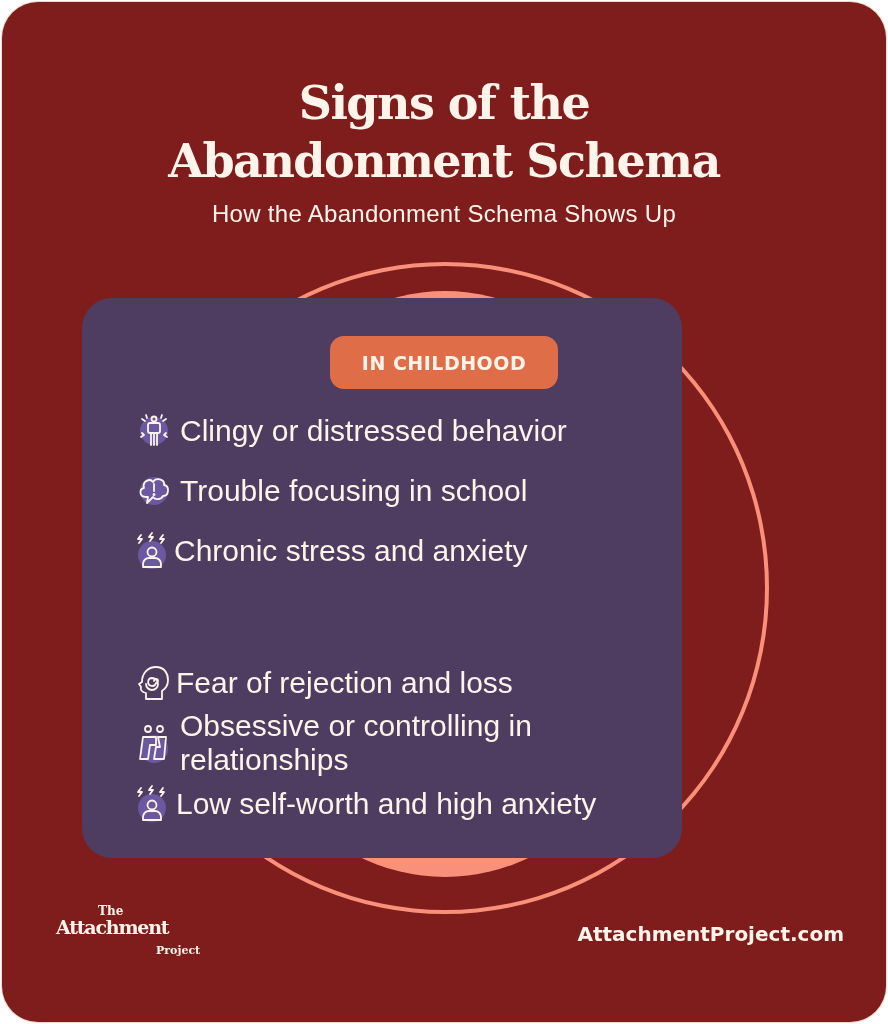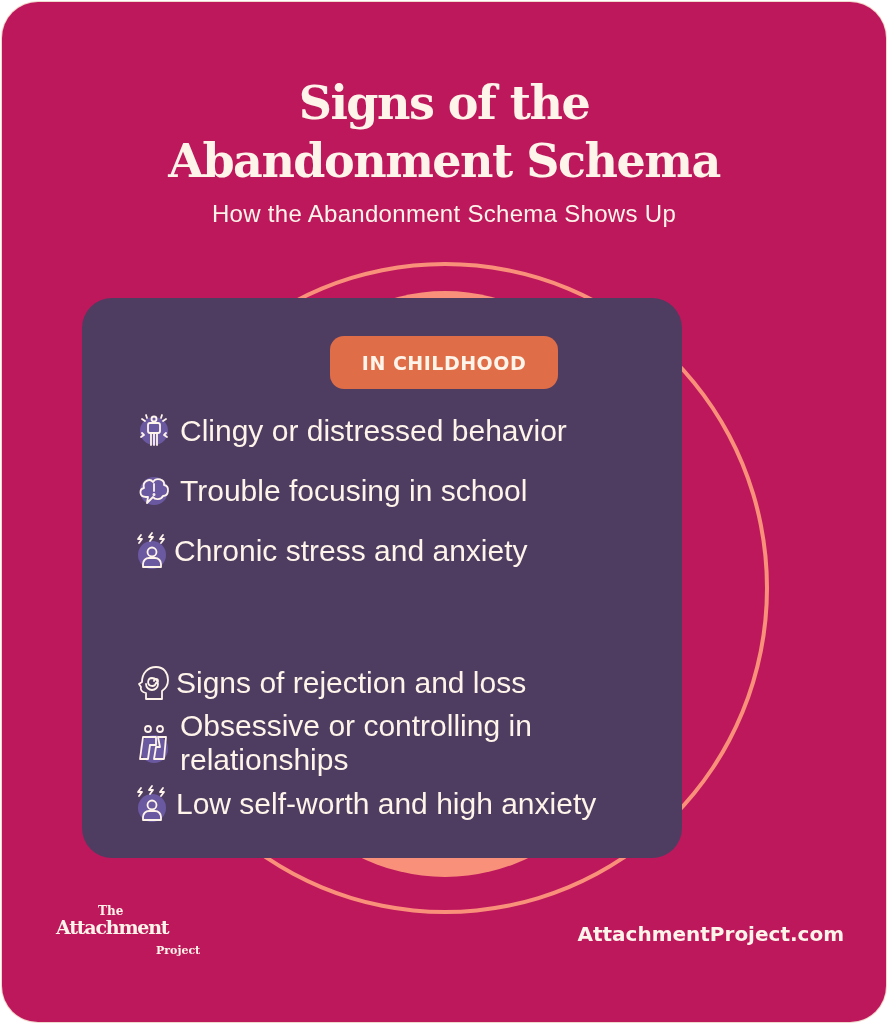--- a/index.html
+++ b/index.html
@@ -1,19 +1,19 @@
 <!DOCTYPE html>
 <html><head>
   <meta charset="utf-8">
   <style>
     html, body { margin: 0; padding: 0; background: #ffffff; }
     body { width: 888px; height: 1024px; position: relative; overflow: hidden; }
     .frame {
       position: absolute; left: 2px; top: 2px; width: 884px; height: 1020px;
-      background: #be185d; border-radius: 36px; box-shadow: 0 0 0 1px #f1d8cc;
+      background: #7f1d1d; border-radius: 36px; box-shadow: 0 0 0 1px #f1d8cc;
       overflow: hidden;
     }
     .title {
       position: absolute; left: 0; right: 0; top: 72px; text-align: center;
       font-family: "DejaVu Serif", "Liberation Serif", serif; color: #FFF4EA;
       font-size: 46px; line-height: 58px; font-weight: bold; letter-spacing: -1.5px;
     }
     .subtitle {
       position: absolute; left: 0; right: 0; top: 198px; text-align: center;
       font-family: "Liberation Sans", sans-serif; color: #FFF4EA; font-size: 24px;
@@ -112,21 +112,21 @@
     </div>
 
 
     <div class="item" style="top:365px;">
       <span class="icon" style="width:38px;margin-right:4px;">
         <svg width="38" height="40" viewBox="0 0 38 40" fill="none" stroke="#FFF4EA" stroke-width="1.8" stroke-linecap="round" stroke-linejoin="round">
           <path d="M12 36 v-6 c-4 -1 -6 -3 -5 -6 l-2 -3 l3 -2 c0 -9 6 -15 14 -15 c8 0 12 6 12 13 c0 6 -3 9 -6 11 v8 z"></path>
           <path d="M20 18 a2 2 0 1 1 2 2 a4 4 0 1 1 -4 -5 a6 6 0 1 1 -6 6"></path>
         </svg>
       </span>
-      <span>Signs of rejection and loss</span>
+      <span>Fear of rejection and loss</span>
     </div>
 
     <div class="item" style="top:425px;">
       <span class="icon" style="width:40px;margin-right:6px;">
         <span class="blob" style="top:12px;"></span>
         <svg width="40" height="40" viewBox="0 0 40 40" fill="none" stroke="#FFF4EA" stroke-width="1.8" stroke-linecap="round" stroke-linejoin="round">
           <circle cx="14" cy="6" r="3"></circle>
             <circle cx="26" cy="6" r="3"></circle>
           <path d="M6 36 L9 14 H22 V22 H16 L14 36 Z"></path>
           <path d="M24 14 H32 L30 36 H20 L22 24 H26 Z"></path>

